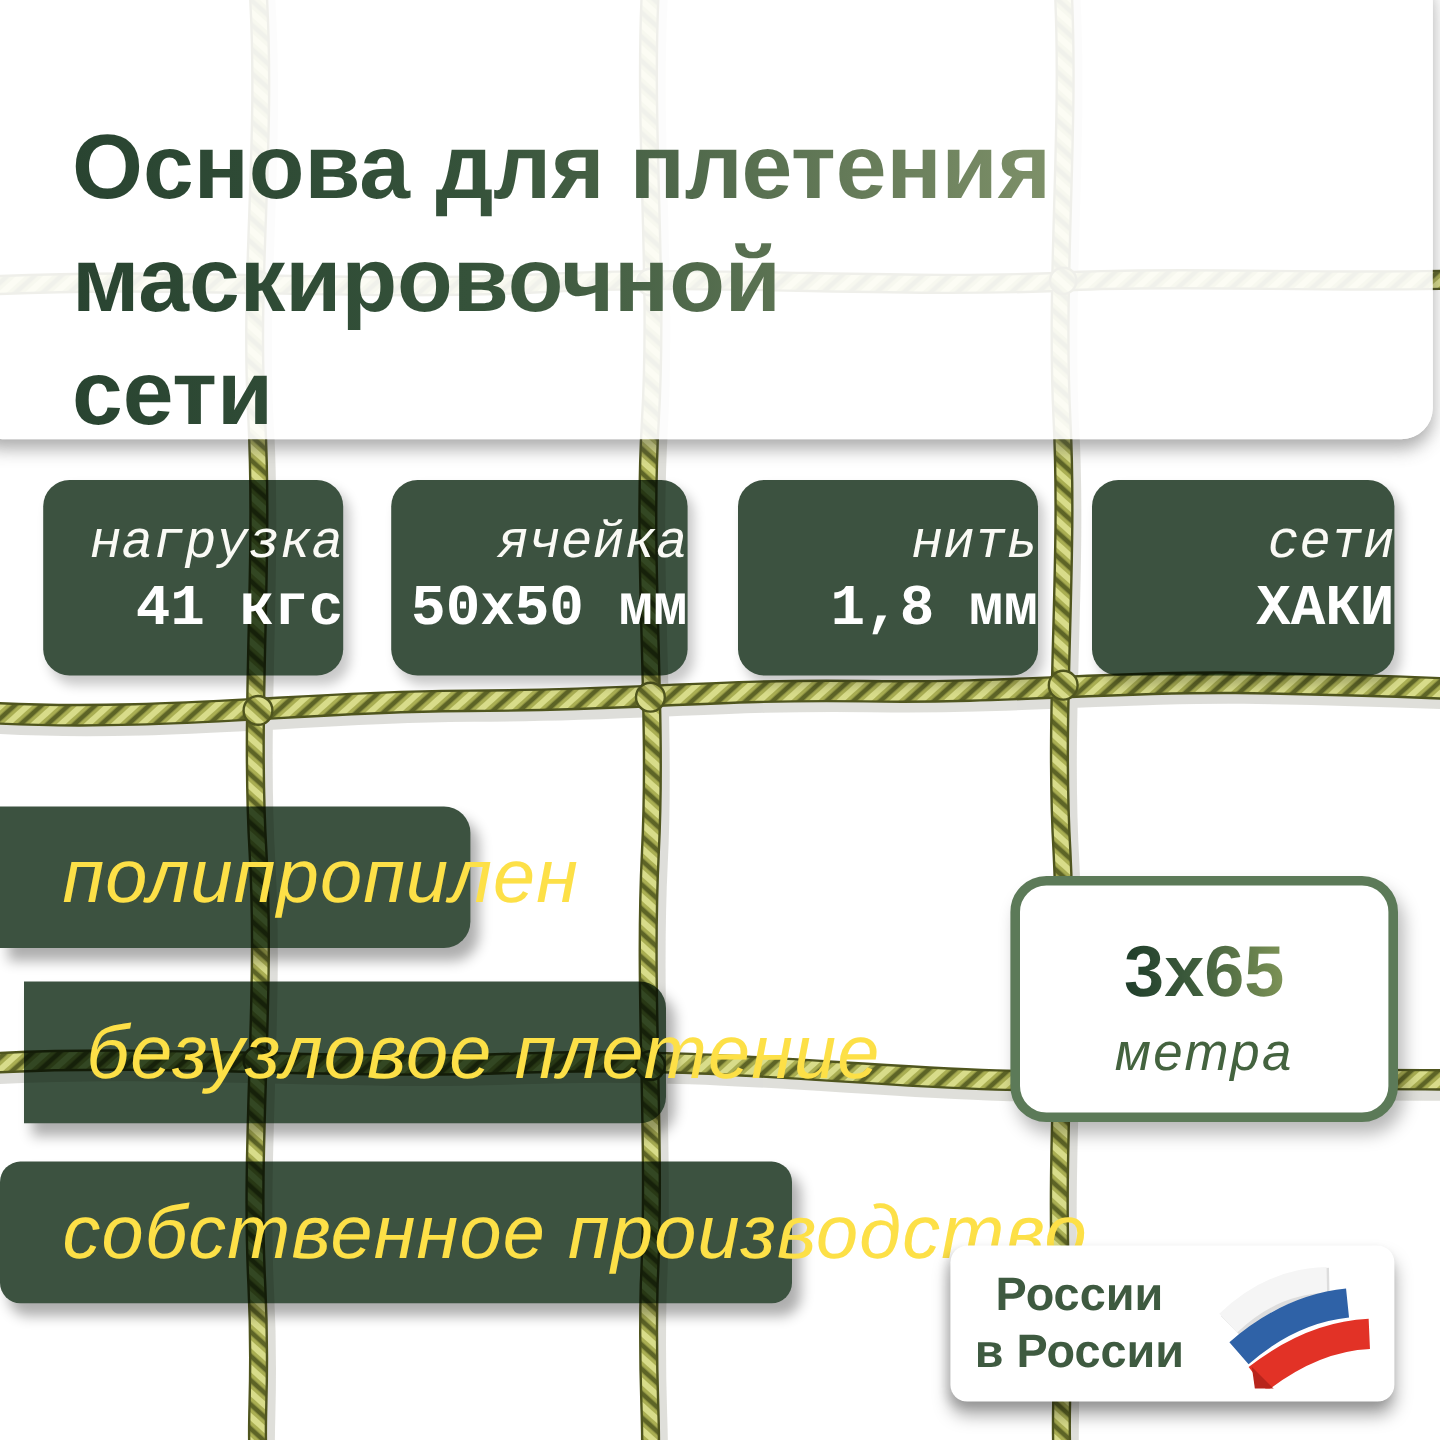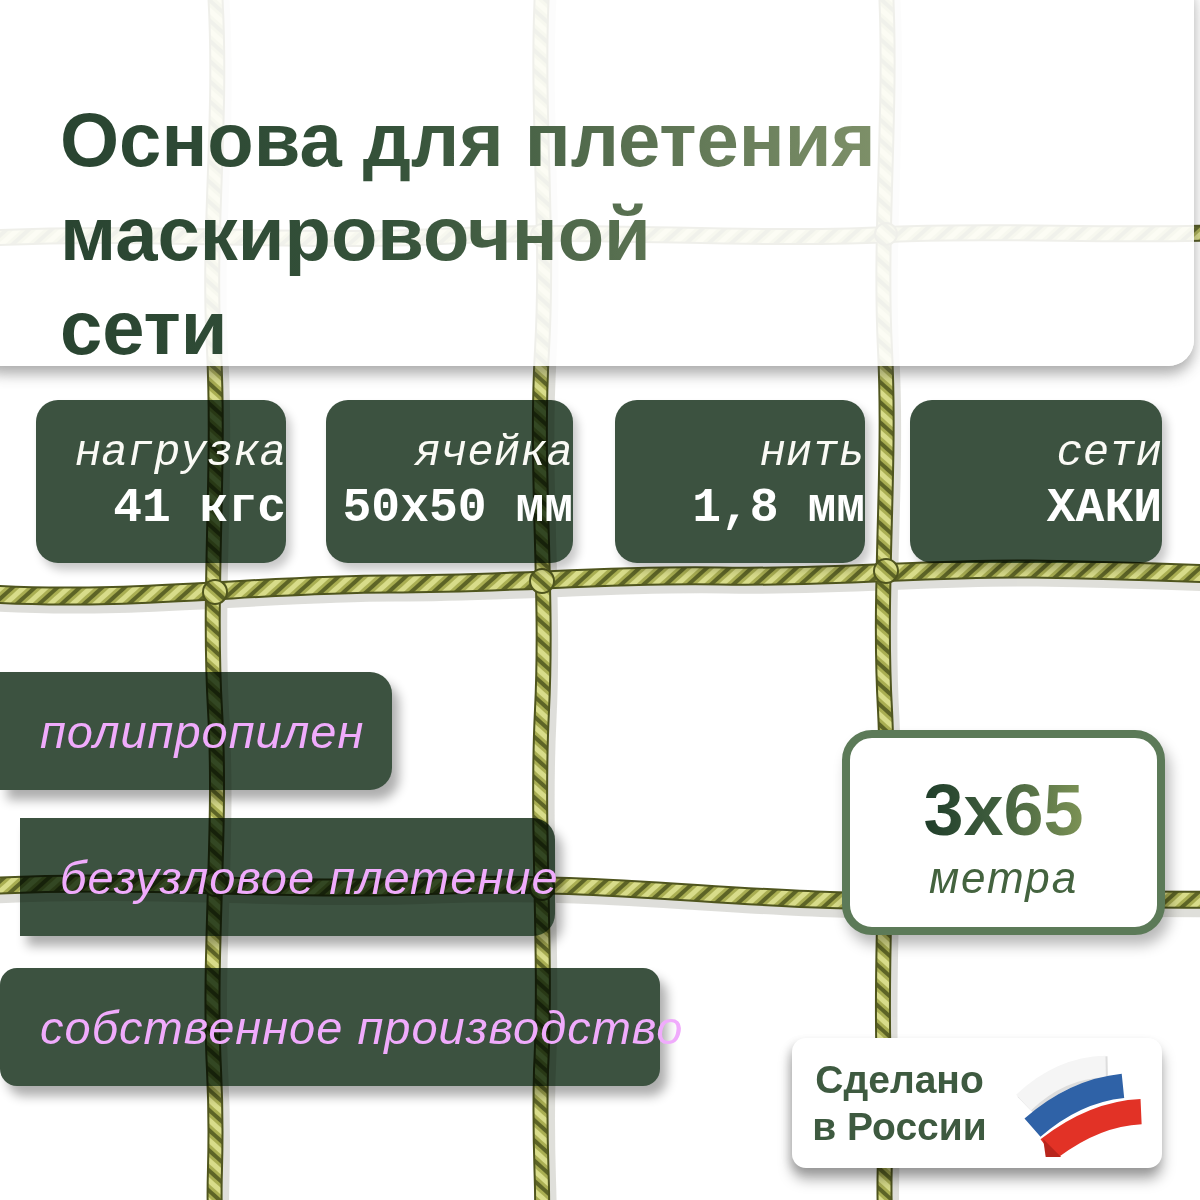--- a/index.html
+++ b/index.html
@@ -48,36 +48,36 @@
   .spec3{left:615px;width:250px;}
   .spec4{left:910px;width:252px;}
   
   .bar{
     position:absolute;left:0;height:118px;background:#3c5240;
     border-radius:0 22px 22px 0;
     box-shadow:7px 10px 11px rgba(0,0,0,0.32);
     display:flex;align-items:center;
   }
   .bar .txt{
-    position:relative;z-index:3;color:#f0abfc;padding-left:40px;
-    font-style:italic;font-size:47px;letter-spacing:1px;white-space:nowrap;
+    position:relative;z-index:3;color:#fde047;padding-left:52px;
+    font-style:italic;font-size:63px;letter-spacing:1px;white-space:nowrap;
   }
   .bar1{top:672px;width:392px;}
   .bar2{top:818px;width:535px;margin-left:20px;}
   .bar3{top:968px;width:660px;border-radius:17px;}
   
   .size-card{
     position:absolute;left:842px;top:730px;width:323px;height:205px;
     box-sizing:border-box;background:#ffffff;
     border:8px solid #5c7a58;border-radius:30px;
     box-shadow:5px 10px 14px rgba(0,0,0,0.28);
     z-index:4;display:flex;flex-direction:column;align-items:center;justify-content:center;
   }
   .size-card .size{
-    font-weight:bold;font-size:72px;line-height:92px;
+    font-weight:bold;font-size:60px;line-height:92px;
     background:linear-gradient(90deg,#1f3d2a 0%,#3f5d3d 45%,#7d9356 100%);
     -webkit-background-clip:text;background-clip:text;color:transparent;
   }
   .size-card .unit{
     font-style:italic;font-size:44px;line-height:48px;color:#44633f;
     letter-spacing:2px;margin-top:-2px;
   }
   
   .made-card{
     position:absolute;left:792px;top:1038px;width:370px;height:130px;
@@ -184,21 +184,21 @@
     <span>сети</span>
   </h1>
 
   <div class="size-card">
     <div class="size">3x65</div>
     <div class="unit">метра</div>
   </div>
 
   <div class="made-card">
     <div class="made-text">
-      <span>Сделано</span>
+      <span>России</span>
       <span>в России</span>
     </div>
     <svg class="flag" viewBox="0 0 150 120" xmlns="http://www.w3.org/2000/svg">
       <g transform="rotate(-8 75 60)">
         <path d="M16,54 Q62,20 112,26" stroke="#dddddd" stroke-width="26" fill="none"></path>
         <path d="M14,51 Q60,18 110,24" stroke="#f5f5f5" stroke-width="24" fill="none"></path>
         <path d="M20,80 Q72,46 126,48" stroke="#2f62a7" stroke-width="27" fill="none"></path>
         <path d="M34,106 Q90,74 142,79" stroke="#e23226" stroke-width="28" fill="none"></path>
         <path d="M30,94 L48,118 L30,118 Z" fill="#b8251c"></path>
       </g>

